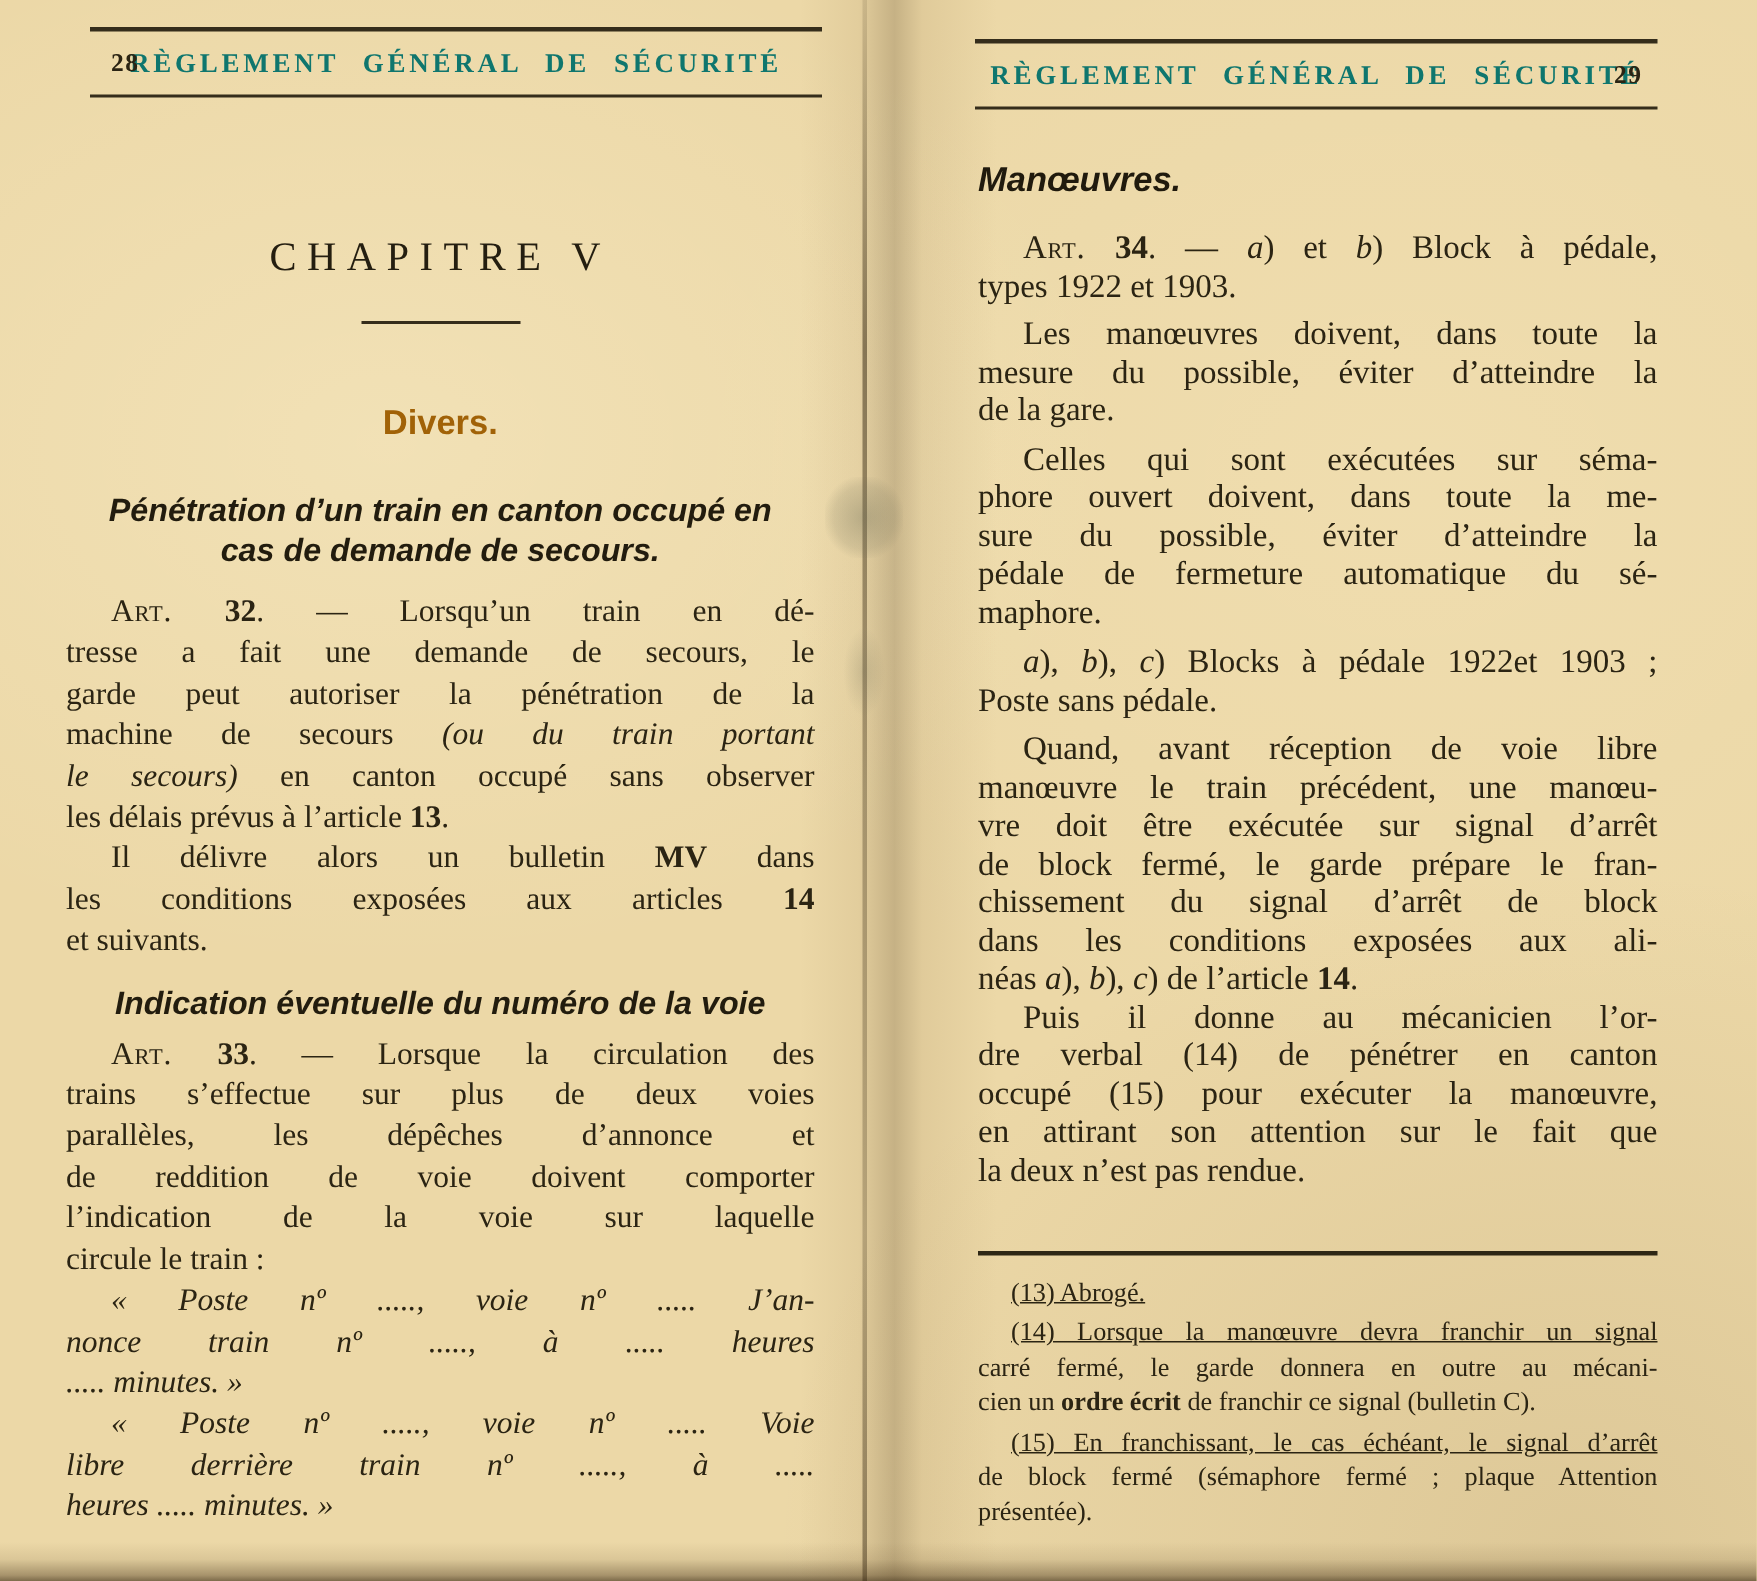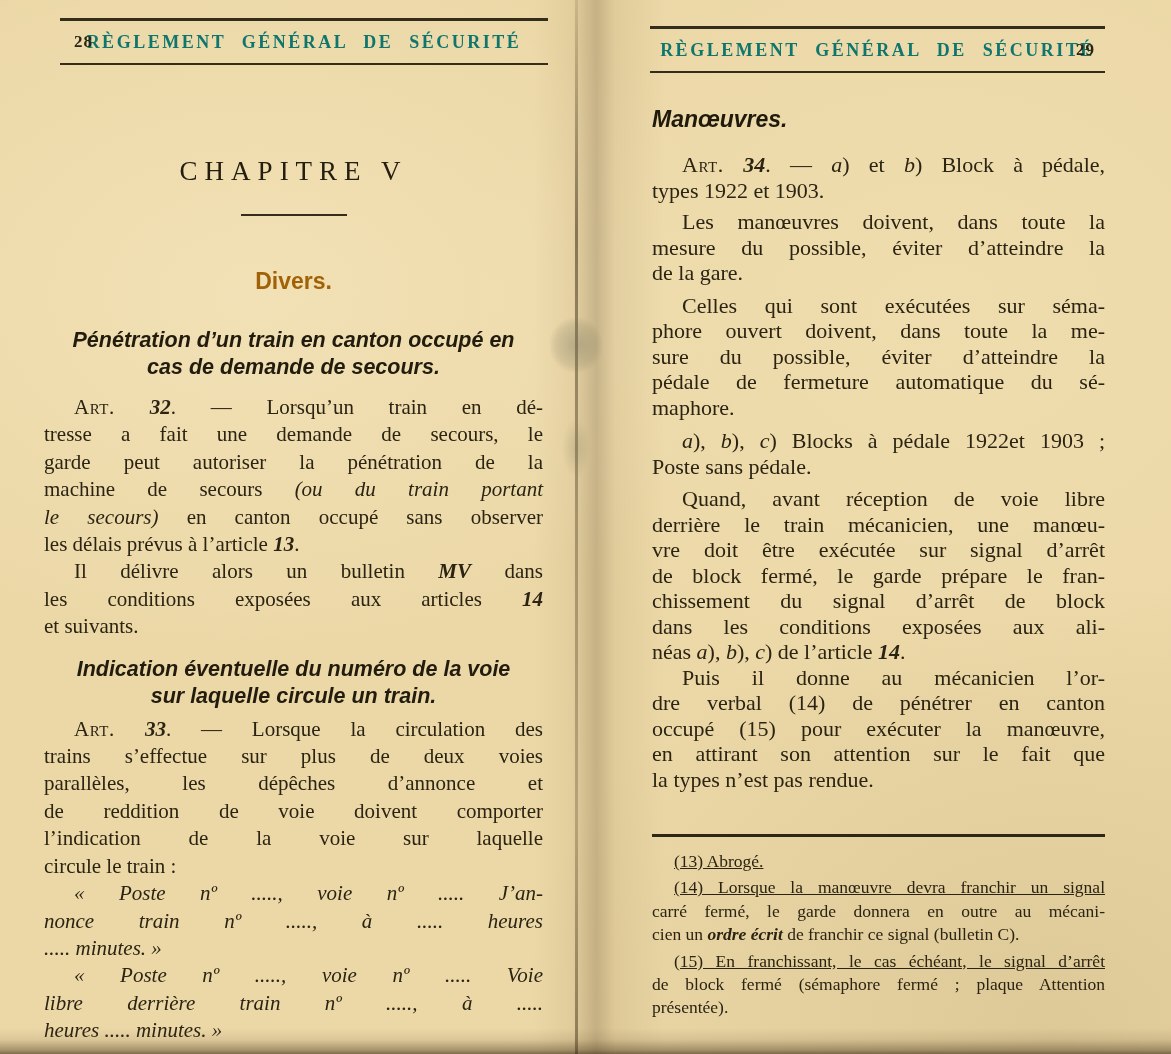--- a/index.html
+++ b/index.html
@@ -103,21 +103,21 @@
   .footnote-rule{margin-top:42px;width:100%;height:3px;background:#2e2715;}
   .footnote{font-size:17.5px;}
   .footnote .line{line-height:23.4px;text-align:justify;text-align-last:justify;}
   .footnote .line.end{text-align-last:left;}
   .footnote .line.first{text-indent:22px;text-decoration:underline;}
   #footnote-13{margin-top:13px;}
   #footnote-14{margin-top:3px;}
   #footnote-15{margin-top:3px;}
 
   
-  .b{font-weight:bold;font-style:italic;}
+  .b{font-weight:bold;}
   .i{font-style:italic;}
   .sc{font-variant:small-caps;letter-spacing:0.5px;}
 </style>
 </head>
 <body>
 
 <div class="paper-tone"></div>
 <div class="gutter-shadow"></div>
 <div class="gutter-crease"></div>
 <div class="stain-1"></div>
@@ -160,21 +160,20 @@
       <div class="line end"><span>les délais prévus à l’article </span><span class="b">13</span><span>.</span></div>
     </div>
   <div class="para" id="art32-p2">
       <div class="line first"><span>Il délivre alors un bulletin </span><span class="b">MV</span><span> dans</span></div>
       <div class="line"><span>les conditions exposées aux articles </span><span class="b">14</span></div>
       <div class="line end"><span>et suivants.</span></div>
     </div>
 
   <div class="subhead" id="subhead-indication">
       <div class="line first"><span>Indication éventuelle du numéro de la voie</span></div>
-      <div class="line end"><span>sur laquelle circule un train.</span></div>
     </div>
 
   <div class="para" id="art33-p1">
       <div class="line first"><span class="sc">Art. </span><span class="b">33</span><span>. — Lorsque la circulation des</span></div>
       <div class="line"><span>trains s’effectue sur plus de deux voies</span></div>
       <div class="line"><span>parallèles, les dépêches d’annonce et</span></div>
       <div class="line"><span>de reddition de voie doivent comporter</span></div>
       <div class="line"><span>l’indication de la voie sur laquelle</span></div>
       <div class="line end"><span>circule le train :</span></div>
     </div>
@@ -209,33 +208,33 @@
       <div class="line"><span>sure du possible, éviter d’atteindre la</span></div>
       <div class="line"><span>pédale de fermeture automatique du sé-</span></div>
       <div class="line end"><span>maphore.</span></div>
     </div>
   <div class="para" id="art34-p4">
       <div class="line first"><span class="i">a</span><span>), </span><span class="i">b</span><span>), </span><span class="i">c</span><span>) Blocks à pédale 1922et 1903 ;</span></div>
       <div class="line end"><span>Poste sans pédale.</span></div>
     </div>
   <div class="para" id="art34-p5">
       <div class="line first"><span>Quand, avant réception de voie libre</span></div>
-      <div class="line"><span>derrière le train mécanicien, une manœu-</span></div>
+      <div class="line"><span>manœuvre le train précédent, une manœu-</span></div>
       <div class="line"><span>vre doit être exécutée sur signal d’arrêt</span></div>
       <div class="line"><span>de block fermé, le garde prépare le fran-</span></div>
       <div class="line"><span>chissement du signal d’arrêt de block</span></div>
       <div class="line"><span>dans les conditions exposées aux ali-</span></div>
       <div class="line end"><span>néas </span><span class="i">a</span><span>), </span><span class="i">b</span><span>), </span><span class="i">c</span><span>) de l’article </span><span class="b">14</span><span>.</span></div>
     </div>
   <div class="para" id="art34-p6">
       <div class="line first"><span>Puis il donne au mécanicien l’or-</span></div>
       <div class="line"><span>dre verbal (14) de pénétrer en canton</span></div>
       <div class="line"><span>occupé (15) pour exécuter la manœuvre,</span></div>
       <div class="line"><span>en attirant son attention sur le fait que</span></div>
-      <div class="line end"><span>la types n’est pas rendue.</span></div>
+      <div class="line end"><span>la deux n’est pas rendue.</span></div>
     </div>
 
   <div class="footnote-rule"></div>
 
   <div class="footnote" id="footnote-13">
       <div class="line first end"><span>(13) Abrogé.</span></div>
     </div>
   <div class="footnote" id="footnote-14">
       <div class="line first"><span>(14) Lorsque la manœuvre devra franchir un signal</span></div>
       <div class="line"><span>carré fermé, le garde donnera en outre au mécani-</span></div>

